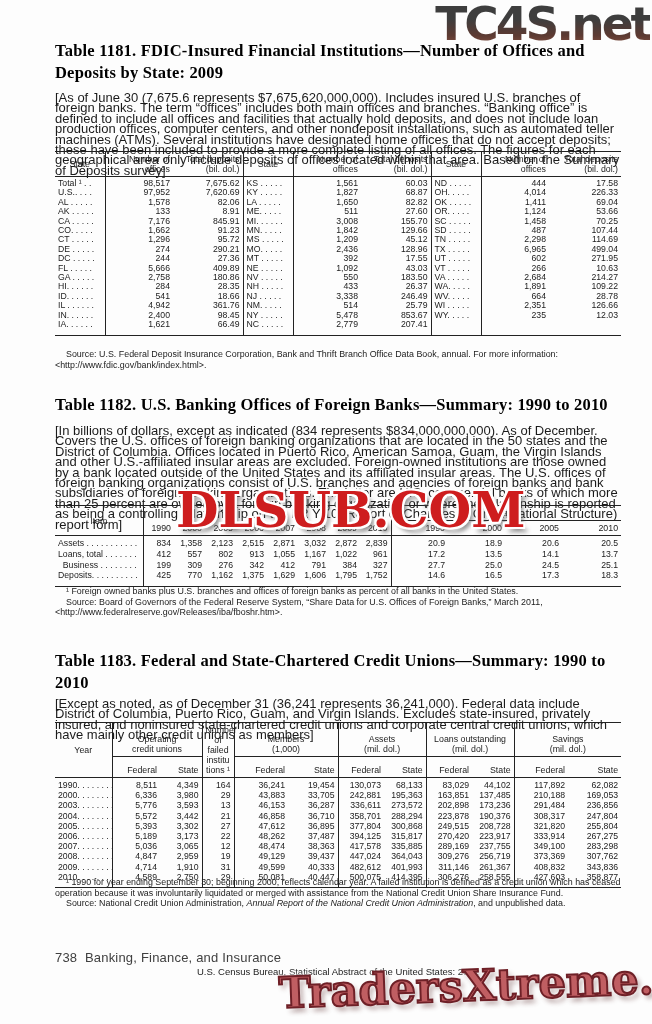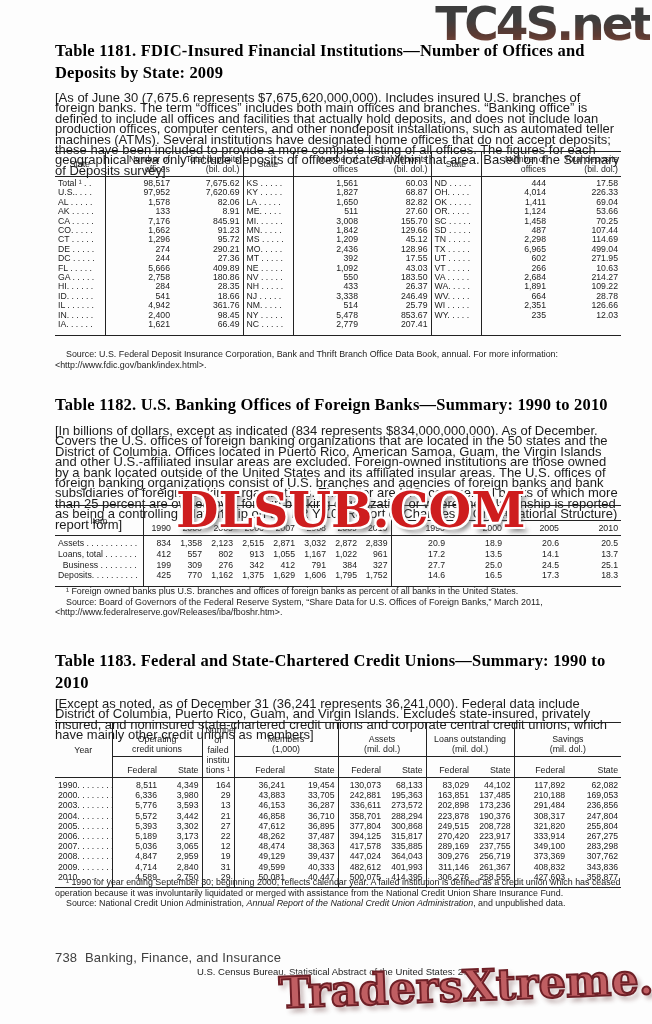--- a/index.html
+++ b/index.html
@@ -548,21 +548,21 @@
         <td class="r bl">447,024</td>
         <td class="r">364,043</td>
         <td class="r bl">309,276</td>
         <td class="r">256,719</td>
         <td class="r bl">373,369</td>
         <td class="r">307,762</td>
       </tr>
       <tr>
         <td class="l">2009. . . . . . . .</td>
         <td class="r bl">4,714</td>
-        <td class="r">2,840</td>
+        <td class="r">1,910</td>
         <td class="r bl">31</td>
         <td class="r bl">49,599</td>
         <td class="r">40,333</td>
         <td class="r bl">482,612</td>
         <td class="r">401,993</td>
         <td class="r bl">311,146</td>
         <td class="r">261,367</td>
         <td class="r bl">408,832</td>
         <td class="r">343,836</td>
       </tr>

